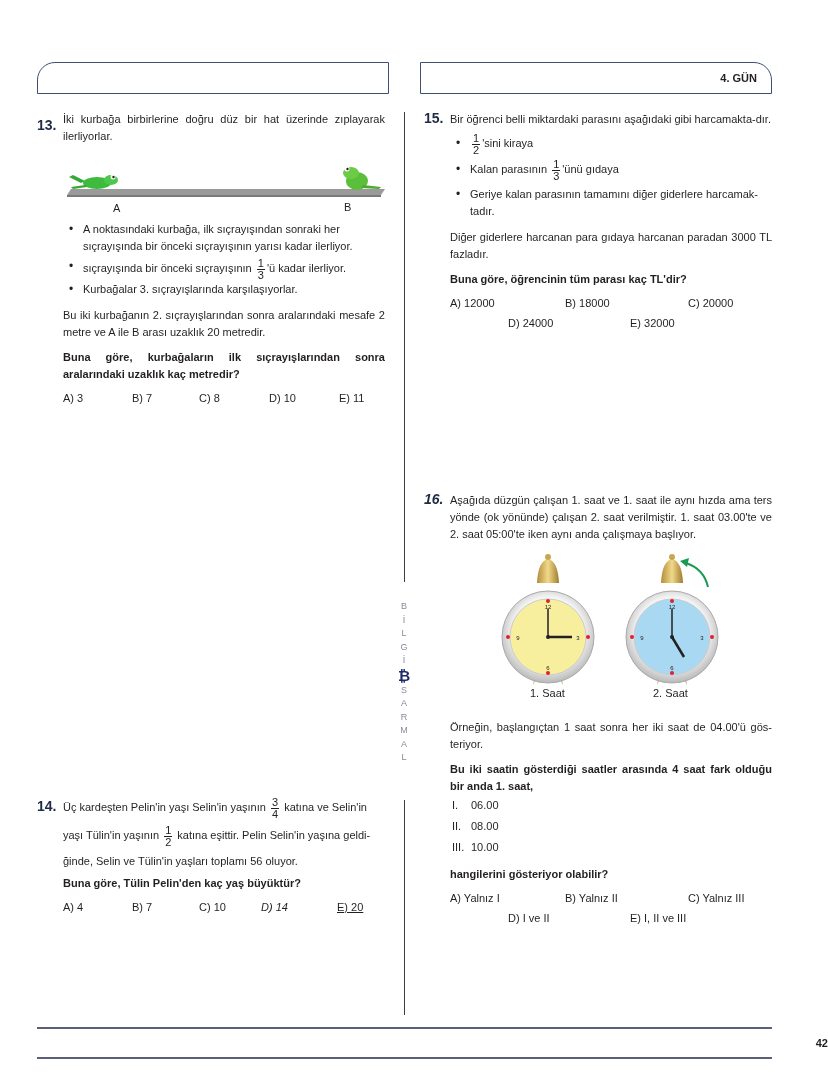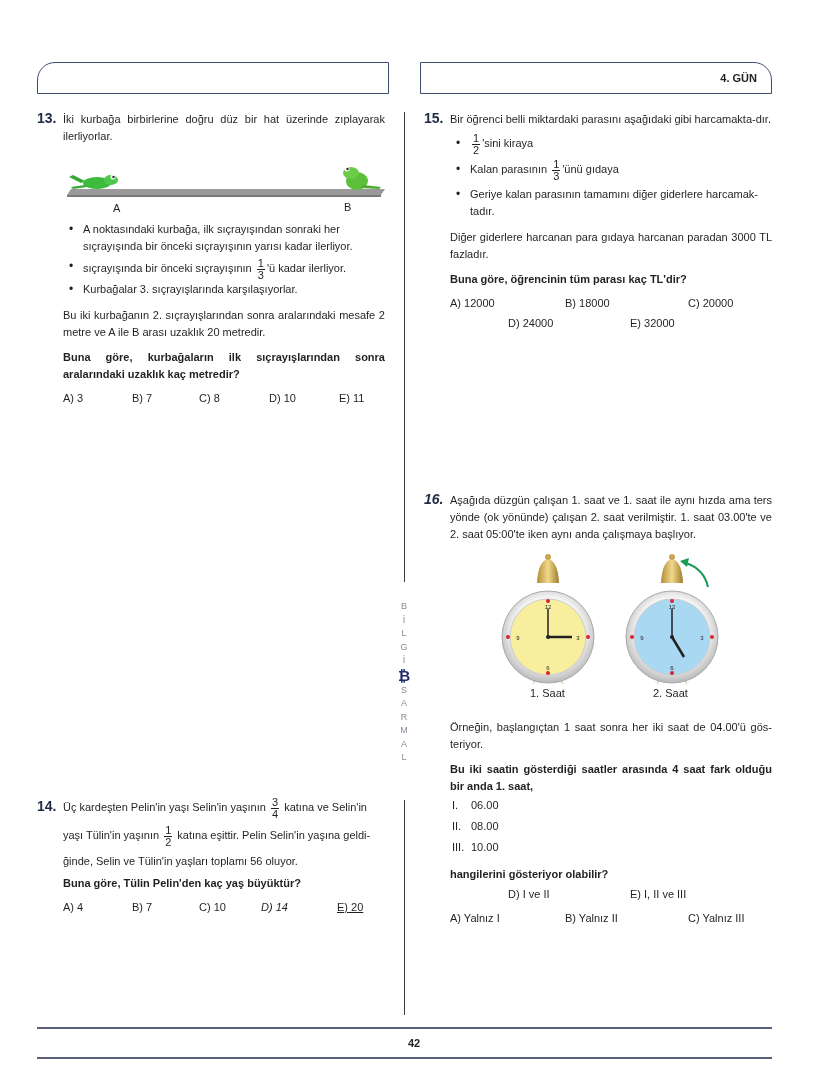--- a/index.html
+++ b/index.html
@@ -49,21 +49,21 @@
   <div>İ</div>
   <div class="logo">₿</div>
   <div>S</div>
   <div>A</div>
   <div>R</div>
   <div>M</div>
   <div>A</div>
   <div>L</div>
 </div>
 
-<div class="qnum" style="left:37px;top:110px;">13.</div>
+<div class="qnum" style="left:37px;top:117px;">13.</div>
 <div class="q" style="left:63px;top:111px;width:322px;">
   <div class="txt">İki kurbağa birbirlerine doğru düz bir hat üzerinde zıplayarak ilerliyorlar.</div>
   <div style="position:relative;height:62px;margin-top:6px;">
     <svg width="322" height="62">
       <polygon points="8,38 322,38 318,44 4,44" fill="#9a9a9a"></polygon>
       <polygon points="4,44 318,44 318,46 4,46" fill="#7a7a7a"></polygon>
 
       <g>
         <ellipse cx="34" cy="32" rx="14" ry="6" fill="#3dbb3d"></ellipse>
         <ellipse cx="48" cy="29" rx="7" ry="5" fill="#4cc94c"></ellipse>
@@ -229,26 +229,26 @@
     <div class="roman">
         <span class="rn">II.</span>
         <span class="rv">08.00</span>
       </div>
     <div class="roman">
         <span class="rn">III.</span>
         <span class="rv">10.00</span>
       </div>
   </div>
   <div class="bold" style="margin-top:8px;">hangilerini gösteriyor olabilir?</div>
+  <div class="opts" style="margin-top:7px;">
+    <span style="left:0;">A) Yalnız I</span>
+    <span style="left:115px;">B) Yalnız II</span>
+    <span style="left:238px;">C) Yalnız III</span>
+  </div>
   <div class="opts" style="margin-top:3px;">
     <span style="left:58px;">D) I ve II</span>
     <span style="left:180px;">E) I, II ve III</span>
   </div>
-  <div class="opts" style="margin-top:7px;">
-    <span style="left:0;">A) Yalnız I</span>
-    <span style="left:115px;">B) Yalnız II</span>
-    <span style="left:238px;">C) Yalnız III</span>
-  </div>
 </div>
 
 <div class="footer-line" style="top:1027px;"></div>
-<div class="pagenum" style="top:1037px;">42</div>
+<div class="pagenum" style="top:1037px;text-align:right;">42</div>
 <div class="footer-line" style="top:1057px;"></div>
 
 </body></html>

